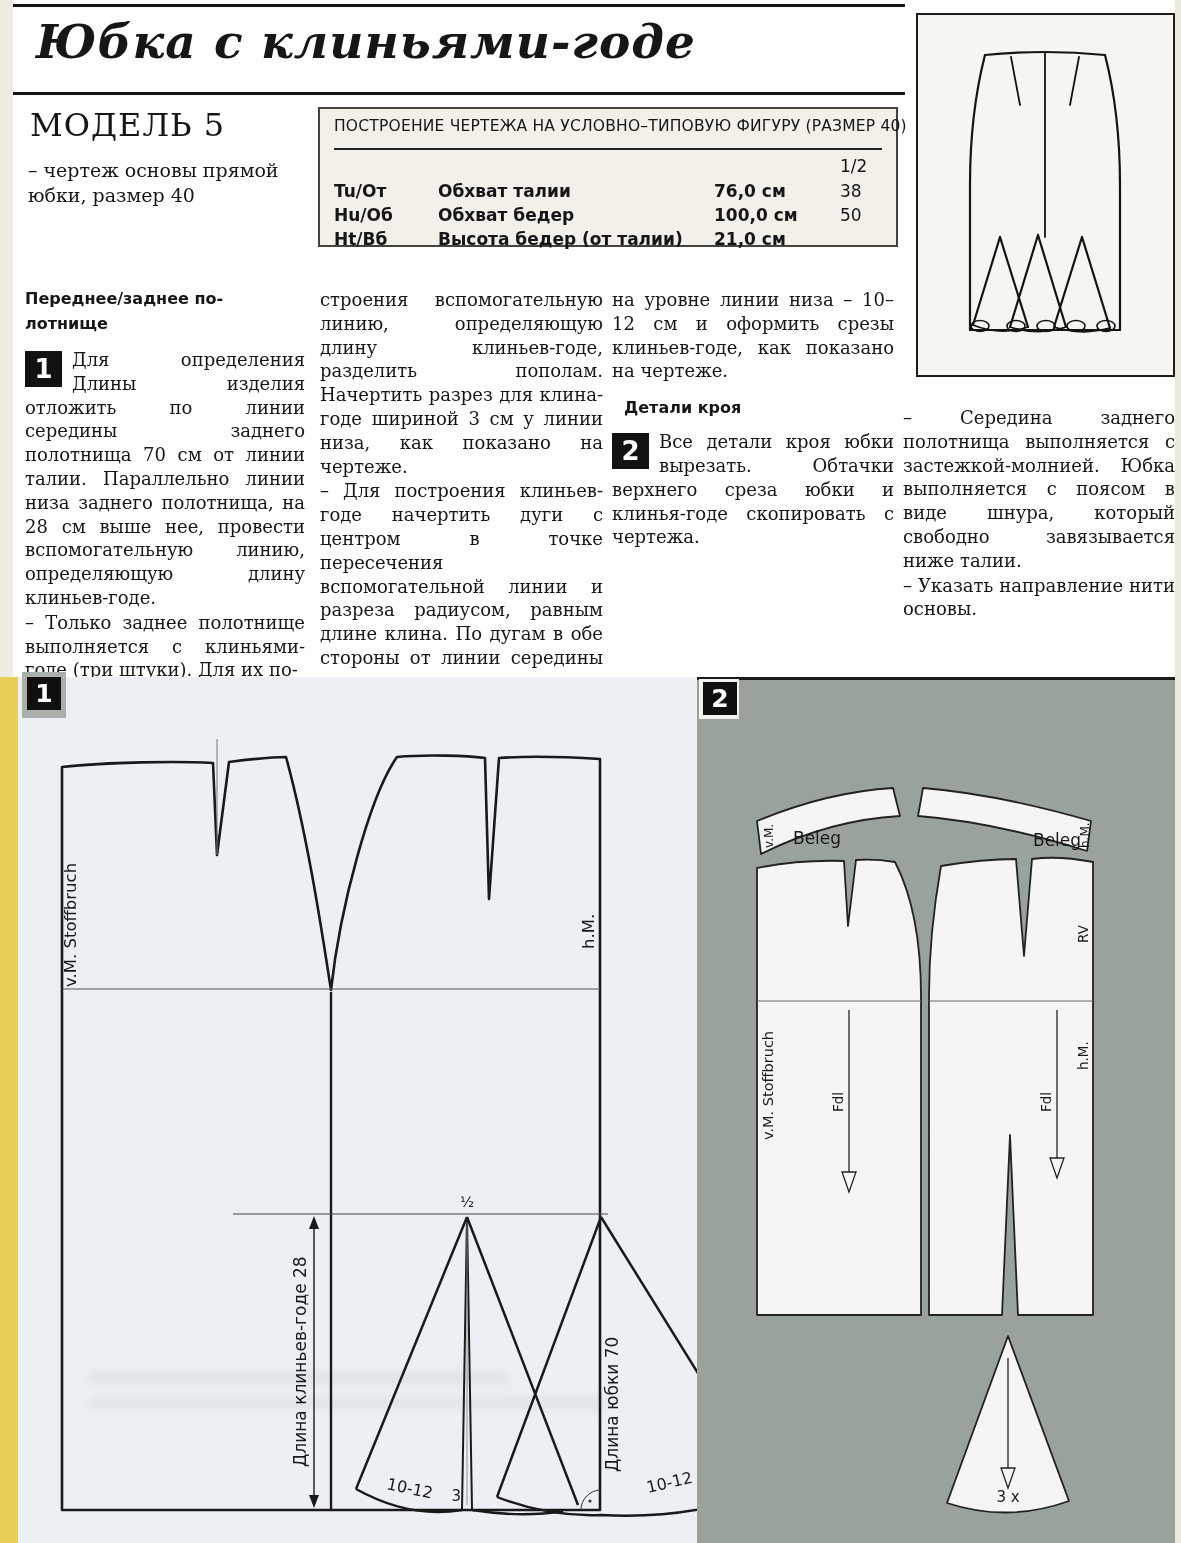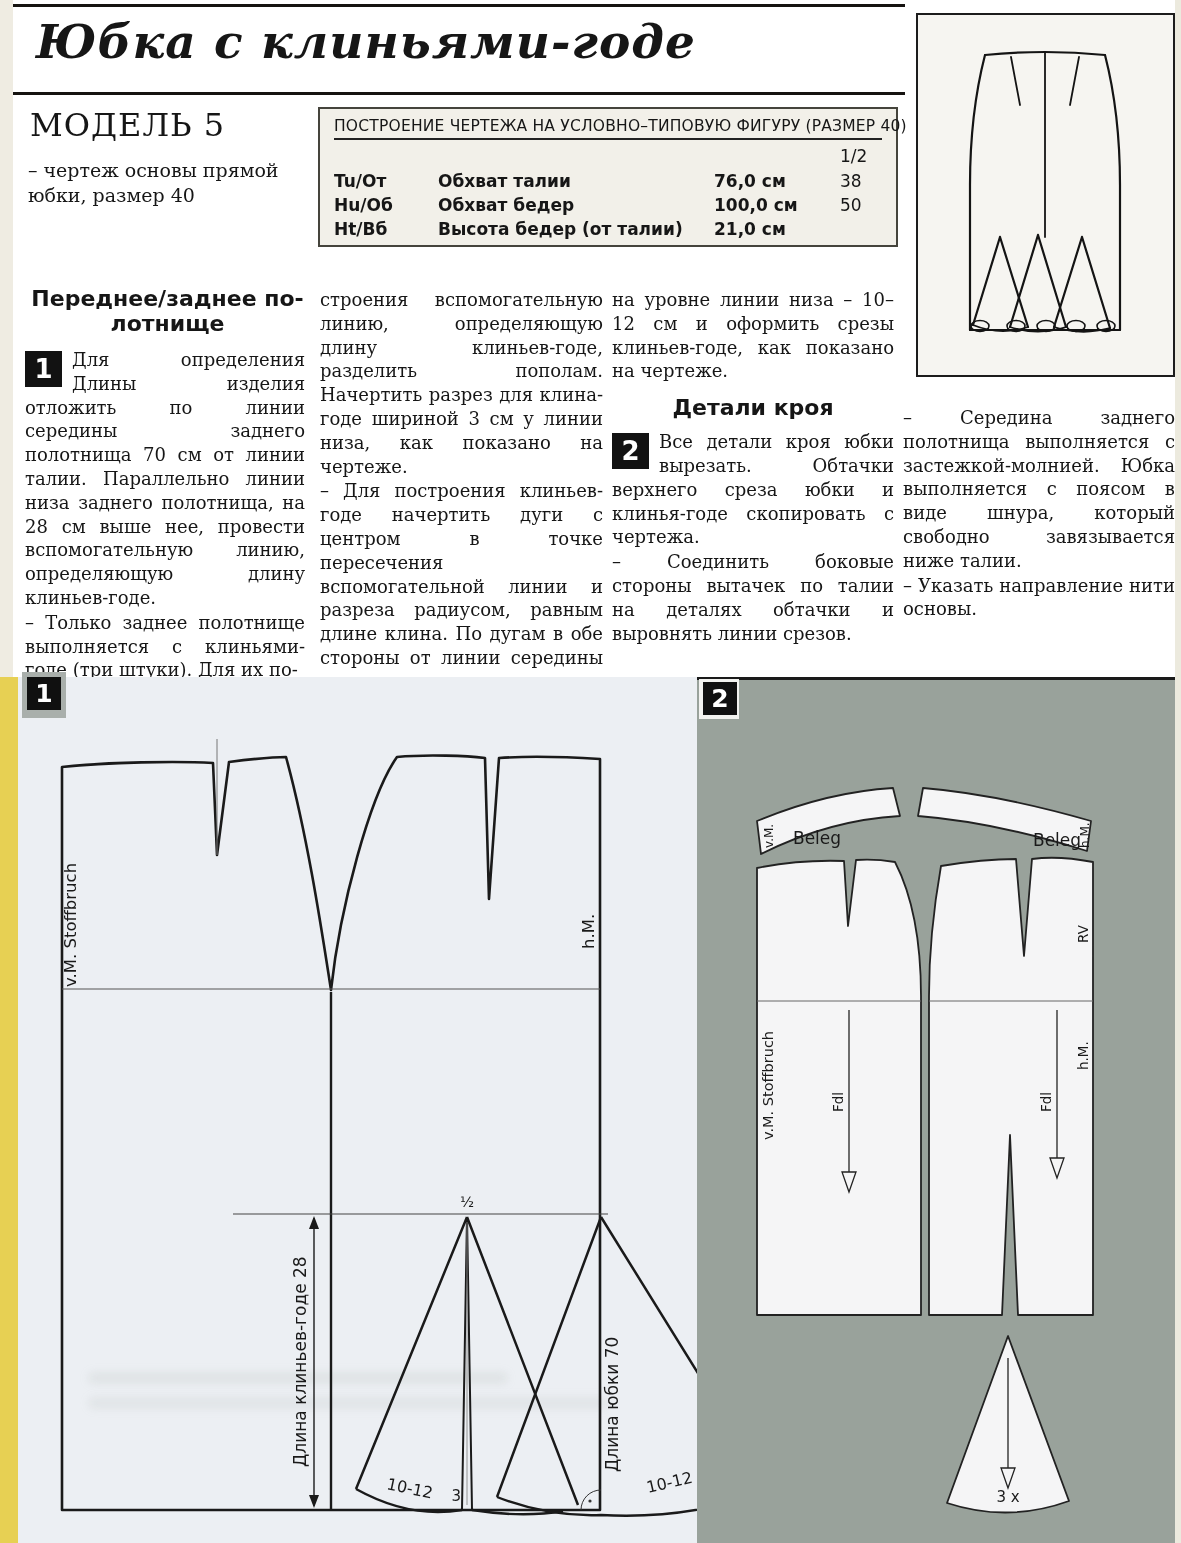--- a/index.html
+++ b/index.html
@@ -18,35 +18,35 @@
               font-style:italic;font-weight:bold;font-size:47px;letter-spacing:1px;}
   #model-label{left:30px;top:106px;font-size:32px;letter-spacing:1px;}
   #intro{left:28px;top:158px;width:272px;font-size:19px;line-height:25px;}
   #intro .it{font-style:italic;}
 
   
   #meas-table{left:318px;top:107px;width:580px;height:140px;background:#f2f0e9;
               border:2px solid #45443c;box-sizing:border-box;padding:8px 14px 0 14px;
               font-family:"DejaVu Sans",sans-serif;}
   #meas-title{font-size:15.5px;letter-spacing:.2px;border-bottom:2px solid #222;
-              padding-bottom:3px;margin-bottom:4px;white-space:nowrap;}
+              padding-bottom:13px;margin-bottom:4px;white-space:nowrap;}
   .trow{display:grid;grid-template-columns:80px 252px 102px 66px 1fr;
         font-size:17px;line-height:24px;gap:24px;}
   .trow .b{font-weight:bold;}
   #thead-row{margin-bottom:1px;}
 
   
   .col{font-size:18px;line-height:23.8px;text-align:justify;}
   .colheading{font-family:"DejaVu Sans",sans-serif;font-weight:bold;
-              font-size:22px;line-height:25px;text-align:center;}
+              font-size:16px;line-height:25px;text-align:left;}
   #col1-heading{left:25px;top:286px;width:285px;}
   #col1{left:25px;top:348px;width:280px;}
   #col2{left:320px;top:288px;width:283px;}
   #col3{left:612px;top:288px;width:282px;}
-  #col3-heading{margin:12px 0 10px 0;}
+  #col3-heading{margin:12px 0 10px 12px;}
   #col4{left:903px;top:406px;width:272px;}
   .stepbox{float:left;width:37px;height:36px;background:#121212;color:#fff;
            font-family:"DejaVu Sans",sans-serif;font-weight:bold;font-size:26px;
            text-align:center;line-height:36px;margin:3px 10px 2px 0;}
   .para{margin:0 0 1px 0;}
 
   
   #illus-box{left:916px;top:13px;width:259px;height:364px;background:#f6f5f1;
              border:2px solid #1c1c1c;box-sizing:border-box;}
 
@@ -135,21 +135,20 @@
       <div class="para">– Для построения клиньев-годе начертить дуги с центром в точке пересечения вспомогательной линии и разреза радиусом, равным длине клина. По дугам в обе стороны от линии середины клина-годе отложить половину ширины клина-годе</div>
     </div>
 
     <div id="col3" class="abs col">
       <div class="para">на уровне линии низа – 10–12 см и оформить срезы клиньев-годе, как показано на чертеже.</div>
       <div id="col3-heading" class="colheading">Детали кроя</div>
       <div class="para">
         <span class="stepbox">2</span>
         <span>Все детали кроя юбки вырезать. Обтачки верхнего среза юбки и клинья-годе скопировать с чертежа.</span>
       </div>
-      <div class="para">– Соединить боковые стороны вытачек по талии на деталях обтачки и выровнять линии срезов.</div>
     </div>
 
     <div id="col4" class="abs col">
       <div class="para">– Середина заднего полотнища выполняется с застежкой-молнией. Юбка выполняется с поясом в виде шнура, который свободно завязывается ниже талии.</div>
       <div class="para">– Указать направление нити основы.</div>
     </div>
 
     <div id="illus-box" class="abs">
       <svg width="255" height="360" viewBox="0 0 255 360">
         <g fill="none" stroke="#141414" stroke-width="2.2" stroke-linecap="round">

